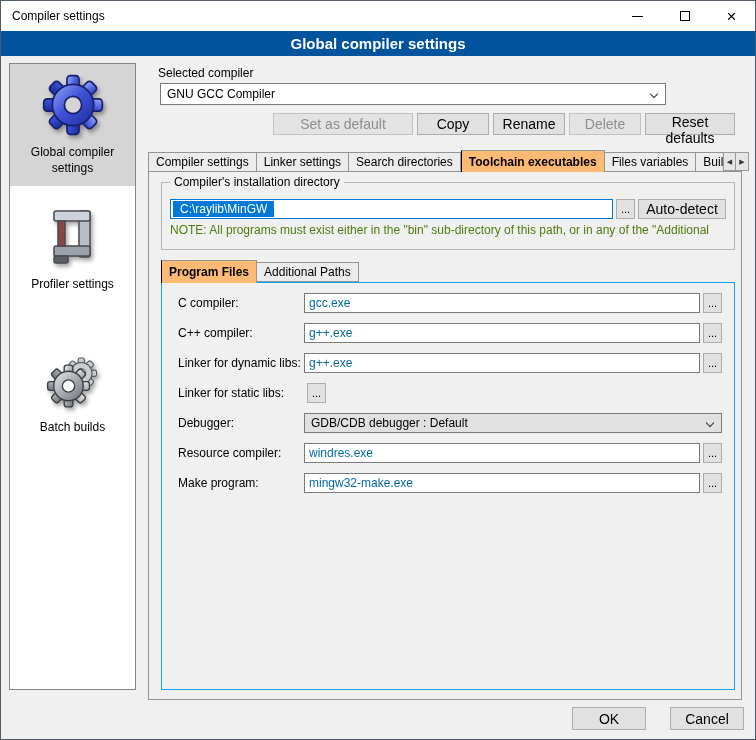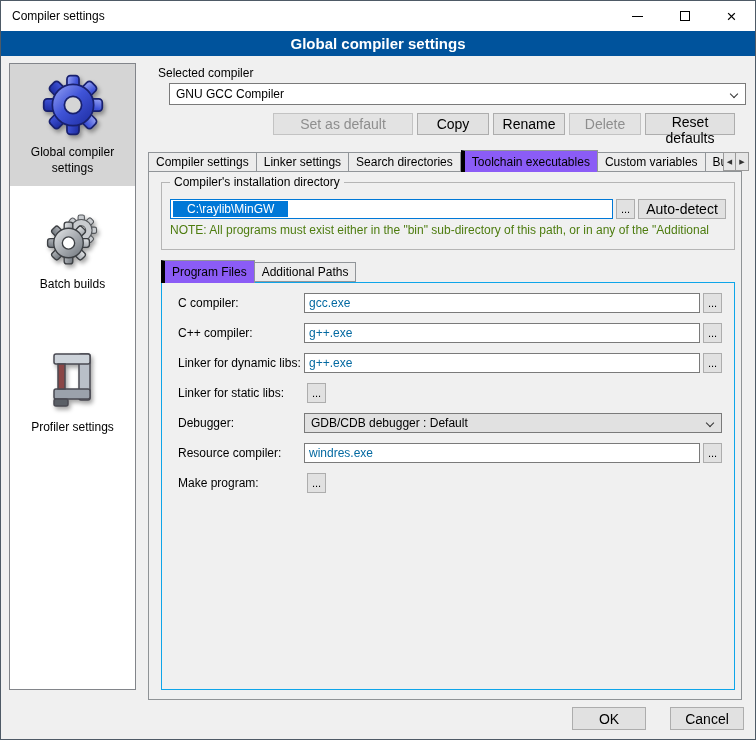--- a/index.html
+++ b/index.html
@@ -28,54 +28,54 @@
   .side-item + .side-item { margin-top:10px; }
   .side-item:last-child { margin-top:36px; }
   .side-icon { height:66px; display:flex; align-items:center; justify-content:center; }
   .icon-shadow { filter:drop-shadow(2px 3px 2px rgba(0,0,0,.35)); }
   .side-label { margin-top:7px; line-height:1.3; }
 
   
   .lbl-selected { position:absolute; left:157px; top:65px; }
   .combo { position:relative; background:#fff; border:1px solid #7a7a7a; height:22px; line-height:20px;
            padding:0 22px 0 6px; overflow:hidden; white-space:nowrap; cursor:default; }
-  .combo-compiler { position:absolute; left:168px; top:82px; width:577px; }
+  .combo-compiler { position:absolute; left:159px; top:82px; width:506px; }
   .chev { position:absolute; right:8px; top:7px; width:6px; height:6px;
           border-right:1.4px solid #333; border-bottom:1.4px solid #333; transform:rotate(45deg); }
   .combo-gray { background:#e1e1e1; height:20px; line-height:18px; }
   .combo-gray .chev { top:6px; }
 
   .btnrow { position:absolute; left:147px; top:112px; width:587px; height:22px; display:flex; justify-content:flex-end; gap:4px; }
   .btn { background:#e1e1e1; border:1px solid #adadad; height:22px; font-family:"Liberation Sans", sans-serif;
          font-size:14px; color:#000; cursor:default; }
   .btn.disabled { background:#e3e3e3; border-color:#c3c3c3; color:#8e8e8e; }
   .btn-setdef { width:140px; }
   .btn-copy, .btn-rename, .btn-delete { width:72px; }
   .btn-reset { width:90px; }
 
   
   .tabstrip { position:absolute; left:147px; top:149px; height:22px; display:flex; align-items:flex-end; z-index:3; max-width:575px; overflow:hidden; }
   .tab { height:20px; line-height:19px; padding:0 7px; border:1px solid #919599; background:#ececec;
          white-space:nowrap; cursor:default; }
   .tab + .tab { border-left:none; }
-  .tab.active { height:23px; line-height:22px; background:#8b5cf6; margin-bottom:-1px; border-bottom:none; border-left:4px solid #000000; z-index:4; }
+  .tab.active { height:23px; line-height:22px; background:#fdba74; margin-bottom:-1px; border-bottom:none; border-left:1px solid #000000; z-index:4;font-weight:bold; }
   .tab.tab-cut { width:40px; overflow:hidden; border-right:none; }
   .tab-arrows { position:absolute; left:722px; top:151px; display:flex; z-index:3; }
   .tab-arrow { width:13px; height:19px; background:#e6e6e6; border:1px solid #9a9a9a; font-size:7px;
                display:flex; align-items:center; justify-content:center; color:#333; cursor:default; }
   .tab-arrow + .tab-arrow { border-left:none; }
 
   .main-panel { position:absolute; left:147px; top:170px; width:594px; height:529px; border:1px solid #8f9396; background:#f0f0f0; }
 
   
   .groupbox { position:absolute; left:12px; top:10px; width:574px; height:68px; border:1px solid #b5b5b5; }
   .group-title { position:absolute; top:-8px; left:8px; background:#f0f0f0; padding:0 4px; }
   .dir-row { display:flex; gap:3px; padding:0 8px; margin-top:16px; align-items:center; }
   .dir-input { flex:1; height:20px; background:#fff; border:1px solid #0078d7; padding:1px 2px; overflow:hidden; white-space:nowrap; cursor:text; }
-  .sel-text { background:#0078d7; color:#fff; padding:0 14px; line-height:16px; display:inline-block; }
+  .sel-text { background:#0078d7; color:#fff; padding:0 7px; line-height:16px; display:inline-block; }
   .dots-btn { width:19px; height:20px; background:#e1e1e1; border:1px solid #adadad; font-size:11px; line-height:1; cursor:default; }
   .btn-autodetect { width:88px; height:20px; }
   .note { margin:4px 8px 0; color:#4d7c0f; white-space:nowrap; overflow:hidden; }
 
   
   .subtabstrip { position:absolute; left:12px; top:88px; height:22px; display:flex; align-items:flex-end; z-index:3; }
   .subpanel { position:absolute; left:12px; top:110px; width:574px; height:408px; border:1px solid #0ea5e9; background:#f0f0f0; }
 
   .field-row { display:flex; align-items:center; margin:10px 12px 0 16px; height:20px; }
   .field-label { width:126px; flex:0 0 126px; }
@@ -137,47 +137,47 @@
       <div class="side-icon">
         <svg class="icon-shadow" width="62" height="62" viewBox="-36 -36 72 72">
           <use href="#gear8" fill="url(#gBlue)" stroke="#18206e" stroke-width="2"></use>
           <circle r="10" fill="#d5d5d5" stroke="#18206e" stroke-width="2"></circle>
         </svg>
       </div>
       <div class="side-label">Global compiler settings</div>
     </div>
     <div class="side-item">
       <div class="side-icon">
+        <svg class="icon-shadow" width="54" height="62" viewBox="0 0 54 62">
+          <g stroke="#4a4a52" stroke-width="1.5">
+            <rect x="33" y="5" width="11" height="46" rx="2" fill="#b9bfc8"></rect>
+            <rect x="8" y="5" width="36" height="10" rx="2" fill="#cdd3da"></rect>
+            <rect x="8" y="40" width="36" height="10" rx="2" fill="#9ba2ac"></rect>
+            <rect x="12" y="15" width="7" height="25" fill="#8a4646"></rect>
+            <rect x="8" y="50" width="14" height="7" rx="2" fill="#5a5f66"></rect>
+          </g>
+        </svg>
+      </div>
+      <div class="side-label">Profiler settings</div>
+    </div>
+    <div class="side-item">
+      <div class="side-icon">
         <svg class="icon-shadow" width="60" height="60" viewBox="-40 -40 80 80">
           <g transform="translate(11,-9) scale(0.6)">
             <use href="#gear8" fill="#c9ccd0" stroke="#55585c" stroke-width="2.4"></use>
             <circle r="10" fill="#ffffff" stroke="#55585c" stroke-width="2.4"></circle>
           </g>
           <g transform="translate(-6,8) scale(0.82)">
             <use href="#gear8" fill="url(#gGray)" stroke="#3c3f43" stroke-width="2.2"></use>
             <circle r="10" fill="#ffffff" stroke="#3c3f43" stroke-width="2.2"></circle>
           </g>
         </svg>
       </div>
       <div class="side-label">Batch builds</div>
     </div>
-    <div class="side-item">
-      <div class="side-icon">
-        <svg class="icon-shadow" width="54" height="62" viewBox="0 0 54 62">
-          <g stroke="#4a4a52" stroke-width="1.5">
-            <rect x="33" y="5" width="11" height="46" rx="2" fill="#b9bfc8"></rect>
-            <rect x="8" y="5" width="36" height="10" rx="2" fill="#cdd3da"></rect>
-            <rect x="8" y="40" width="36" height="10" rx="2" fill="#9ba2ac"></rect>
-            <rect x="12" y="15" width="7" height="25" fill="#8a4646"></rect>
-            <rect x="8" y="50" width="14" height="7" rx="2" fill="#5a5f66"></rect>
-          </g>
-        </svg>
-      </div>
-      <div class="side-label">Profiler settings</div>
-    </div>
   </div>
 
   <div class="lbl-selected">Selected compiler</div>
   <div class="combo combo-compiler">
     <span>GNU GCC Compiler</span>
     <span class="chev"></span>
   </div>
 
   <div class="btnrow">
     <button class="btn btn-setdef disabled">Set as default</button>
@@ -185,21 +185,21 @@
     <button class="btn btn-rename">Rename</button>
     <button class="btn btn-delete disabled">Delete</button>
     <button class="btn btn-reset">Reset defaults</button>
   </div>
 
   <div class="tabstrip">
     <div class="tab">Compiler settings</div>
     <div class="tab">Linker settings</div>
     <div class="tab">Search directories</div>
     <div class="tab active">Toolchain executables</div>
-    <div class="tab">Custom variables</div>
+    <div class="tab">Files variables</div>
     <div class="tab tab-cut">Build</div>
   </div>
   <div class="tab-arrows">
     <div class="tab-arrow">
         <span>◀</span>
       </div>
     <div class="tab-arrow">
         <span>▶</span>
       </div>
   </div>
@@ -257,20 +257,21 @@
       </div>
 
       <div class="field-row">
         <span class="field-label">Resource compiler:</span>
         <input class="text-input" value="windres.exe" style="">
         <button class="dots-btn">...</button>
       </div>
 
       <div class="field-row">
         <span class="field-label">Make program:</span>
+        <input class="text-input" value="mingw32-make.exe" style="">
         <button class="dots-btn">...</button>
       </div>
 
     </div>
   </div>
 
   <div class="footer">
     <button class="btn">OK</button>
     <button class="btn">Cancel</button>
   </div>

